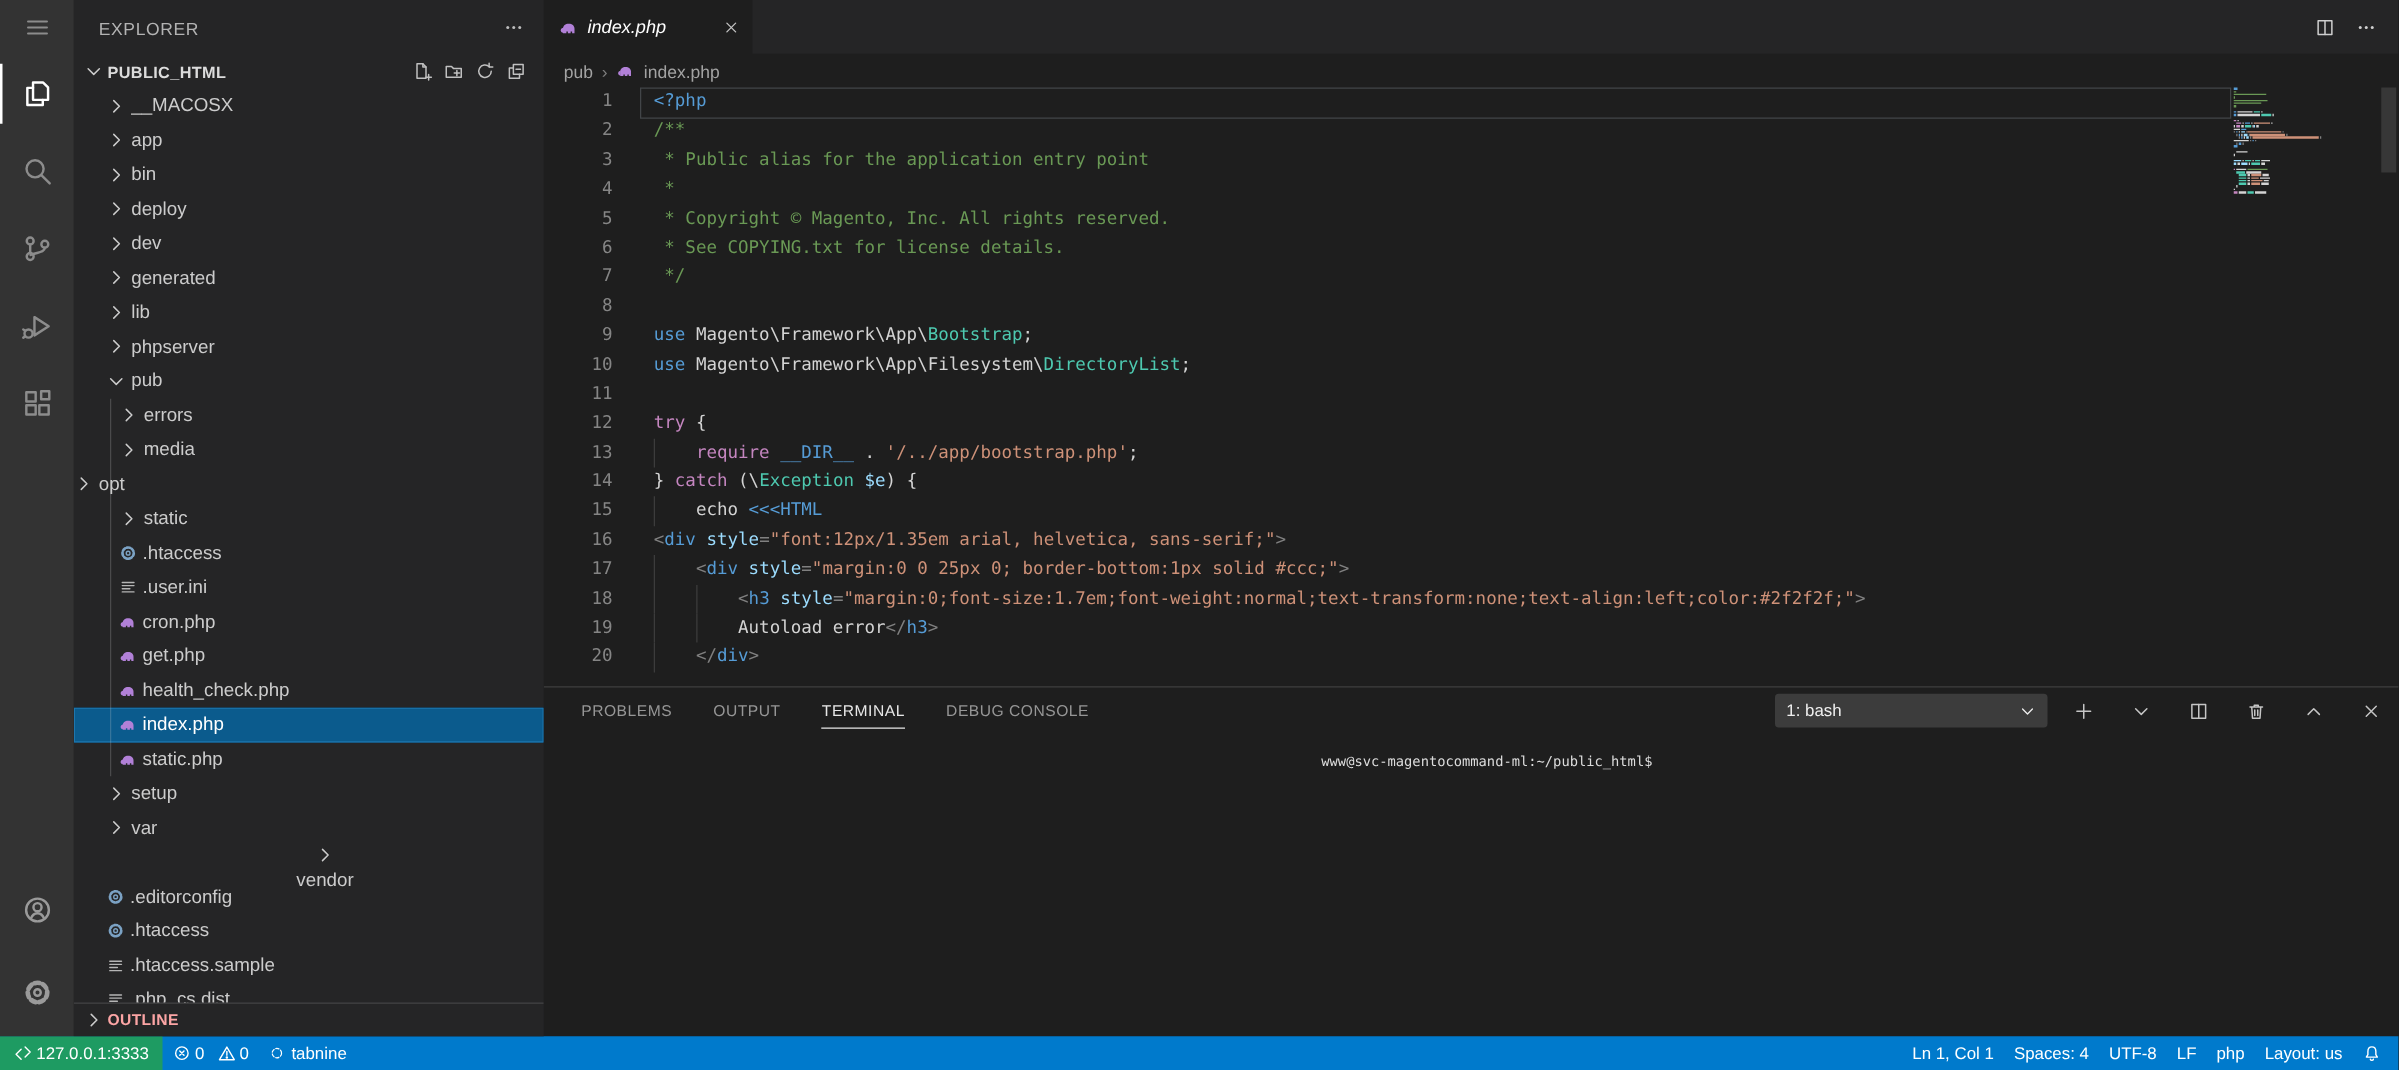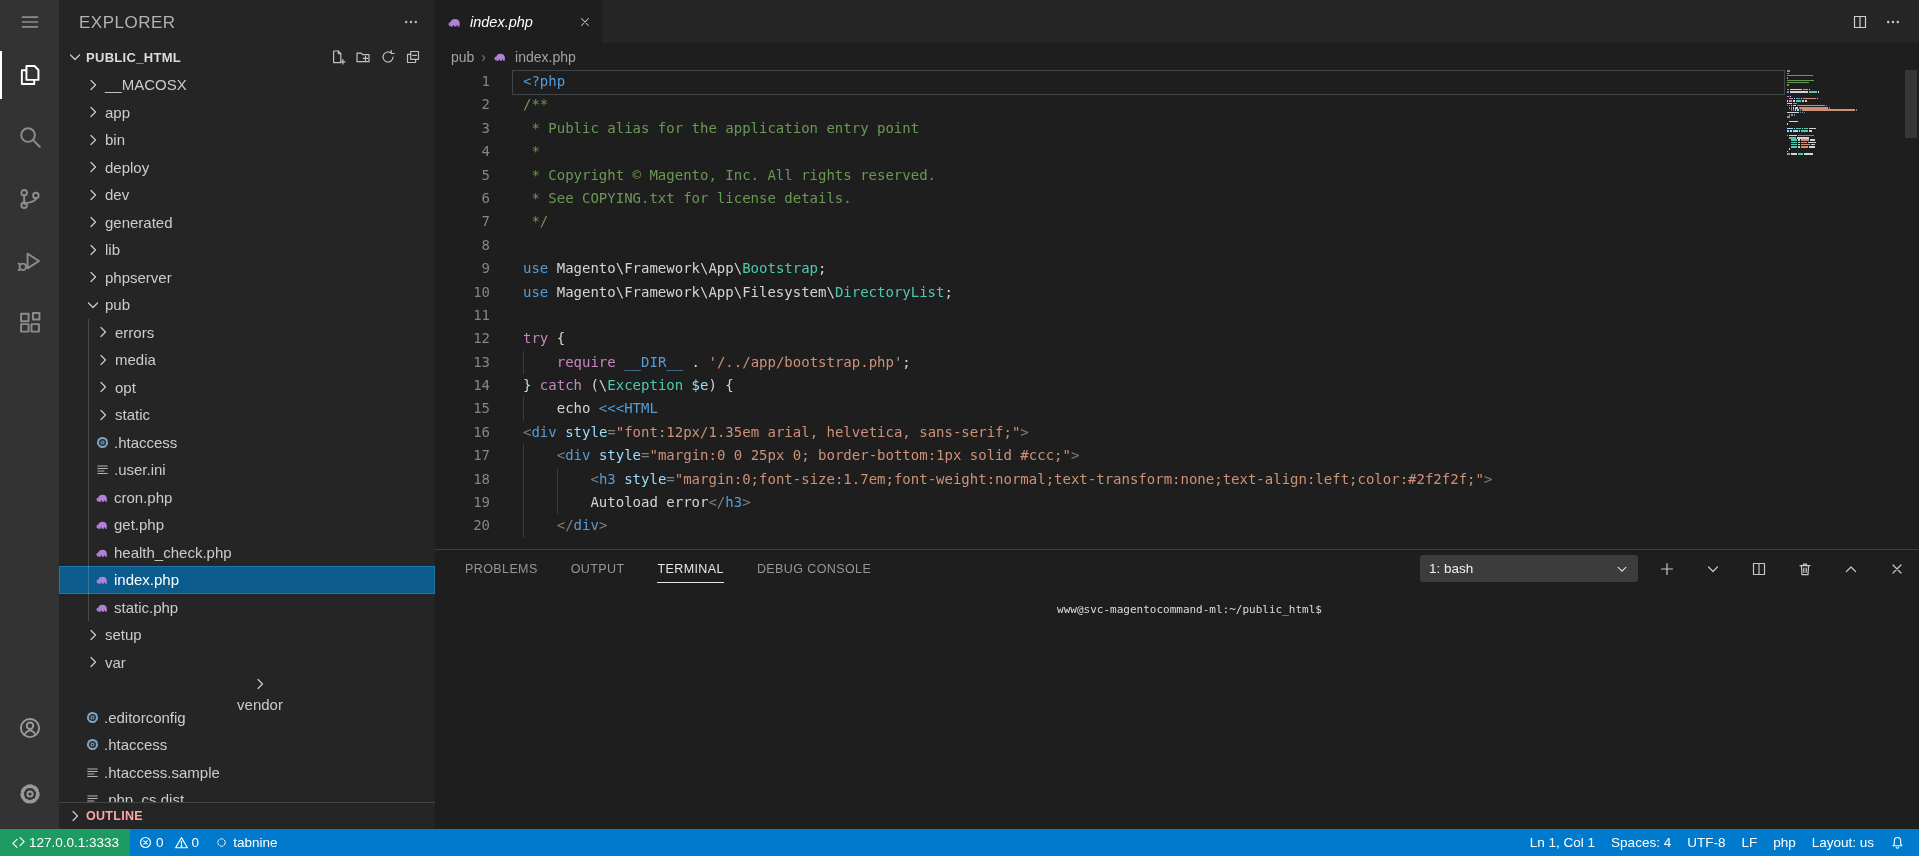--- a/index.html
+++ b/index.html
@@ -12,21 +12,21 @@
   .ab-item{height:62px;display:flex;align-items:center;justify-content:center;color:#8c8c8c;position:relative;cursor:pointer;}
   .ab-item.menu{height:44px;}
   .ab-item.active{color:#ffffff;}
   .ab-item.active::before{content:"";position:absolute;left:0;top:7px;bottom:7px;width:2px;background:#ffffff;}
   .ab-bottom{position:absolute;bottom:2px;left:0;width:59px;}
   .ab-bottom .ab-item{height:66px;color:#9a9a9a;}
 
   
   .sidebar{position:absolute;left:59px;top:0;width:376px;height:829px;background:#252526;overflow:hidden;z-index:4;}
   .sb-head{height:43px;display:flex;align-items:center;justify-content:space-between;padding:0 16px 0 20px;}
-  .sb-title{font-size:17px;letter-spacing:.5px;color:#b3b3b3;padding-top:2px;}
+  .sb-title{font-size:14px;letter-spacing:.5px;color:#b3b3b3;padding-top:2px;}
   .sb-more{color:#bdbdbd;cursor:pointer;}
   .sb-root{position:absolute;top:43px;left:0;right:0;height:28px;display:flex;align-items:center;padding-left:8px;gap:3px;cursor:pointer;}
   .sb-root .lbl{font-weight:bold;font-size:13px;letter-spacing:.3px;color:#dcdcdc;}
   .root-actions{margin-left:auto;display:flex;align-items:center;gap:9px;padding-right:14px;color:#c0c0c0;}
   .root-actions .icon{cursor:pointer;}
   .tree{position:absolute;top:71px;left:0;right:0;bottom:26px;overflow:hidden;}
   .row{height:27.5px;display:flex;align-items:center;gap:4px;font-size:15px;color:#cccccc;cursor:pointer;position:relative;}
   .row .lbl{white-space:nowrap;}
   .row.sel{background:#0b5b8d;box-shadow:inset 0 0 0 1px #1d77ae;color:#ffffff;}
   .tree-guide{position:absolute;left:29px;width:1px;background:rgba(210,210,210,.22);z-index:2;pointer-events:none;}
@@ -287,21 +287,21 @@
           <span class="lbl">errors</span>
         </div>
         <div class="row" style="padding-left: 36px;">
           <span class="icon">
             <svg viewBox="0 0 16 16" width="16" height="16" fill="none" stroke="currentColor" stroke-width="1.2" stroke-linecap="round" stroke-linejoin="round">
               <path d="M6 3.5L10.5 8 6 12.5"></path>
             </svg>
           </span>
           <span class="lbl">media</span>
         </div>
-        <div class="row" style="padding-left: 36px;">
+        <div class="row" style="">
           <span class="icon">
             <svg viewBox="0 0 16 16" width="16" height="16" fill="none" stroke="currentColor" stroke-width="1.2" stroke-linecap="round" stroke-linejoin="round">
               <path d="M6 3.5L10.5 8 6 12.5"></path>
             </svg>
           </span>
           <span class="lbl">opt</span>
         </div>
         <div class="row" style="padding-left: 36px;">
           <span class="icon">
             <svg viewBox="0 0 16 16" width="16" height="16" fill="none" stroke="currentColor" stroke-width="1.2" stroke-linecap="round" stroke-linejoin="round">

